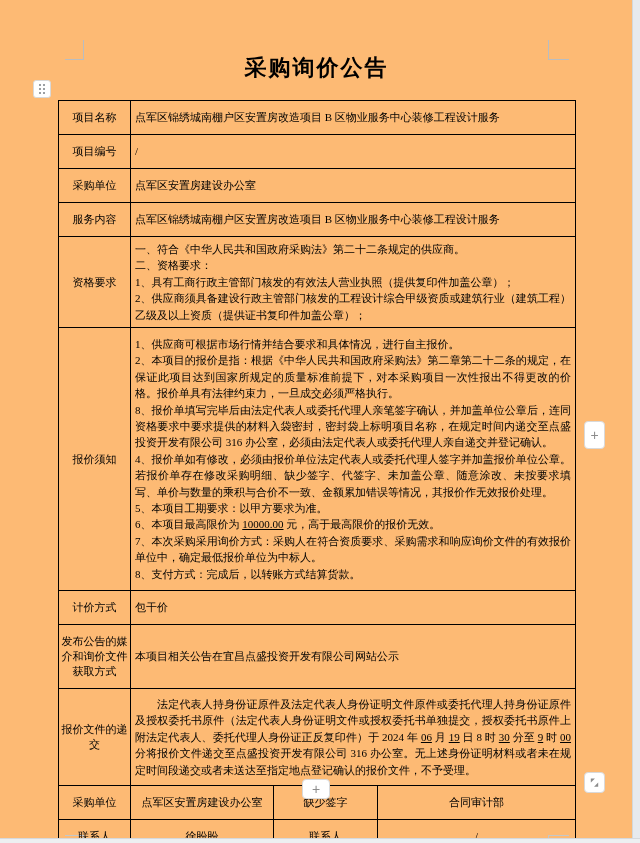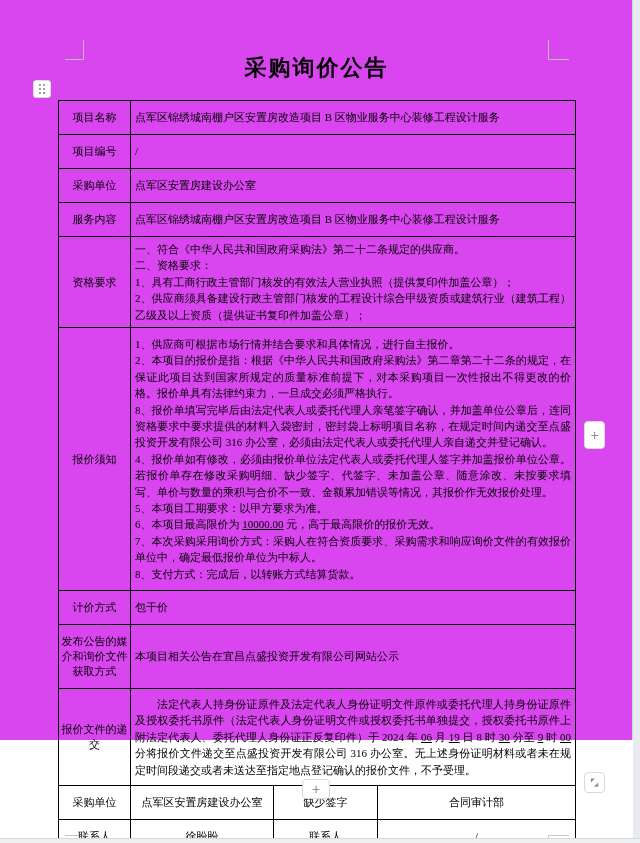--- a/index.html
+++ b/index.html
@@ -6,22 +6,22 @@
     margin: 0; padding: 0;
     width: 640px; height: 843px;
     overflow: hidden;
     background: #ffffff;
     font-family: "Liberation Serif", "DejaVu Serif", serif;
   }
   .stage { position: relative; width: 640px; height: 843px; }
 
   .page {
     position: absolute; left: 0; top: 0;
-    width: 632px; height: 740px;
-    background: #d946ef;
+    width: 632px; height: 838px;
+    background: #fdba74;
     border-right: 1px solid #d3d7da;
   }
   .right-strip {
     position: absolute; left: 633px; top: 0;
     width: 7px; height: 838px;
     background: #e7eaee;
   }
   .bottom-strip {
     position: absolute; left: 0; top: 838px;
     width: 640px; height: 5px;

